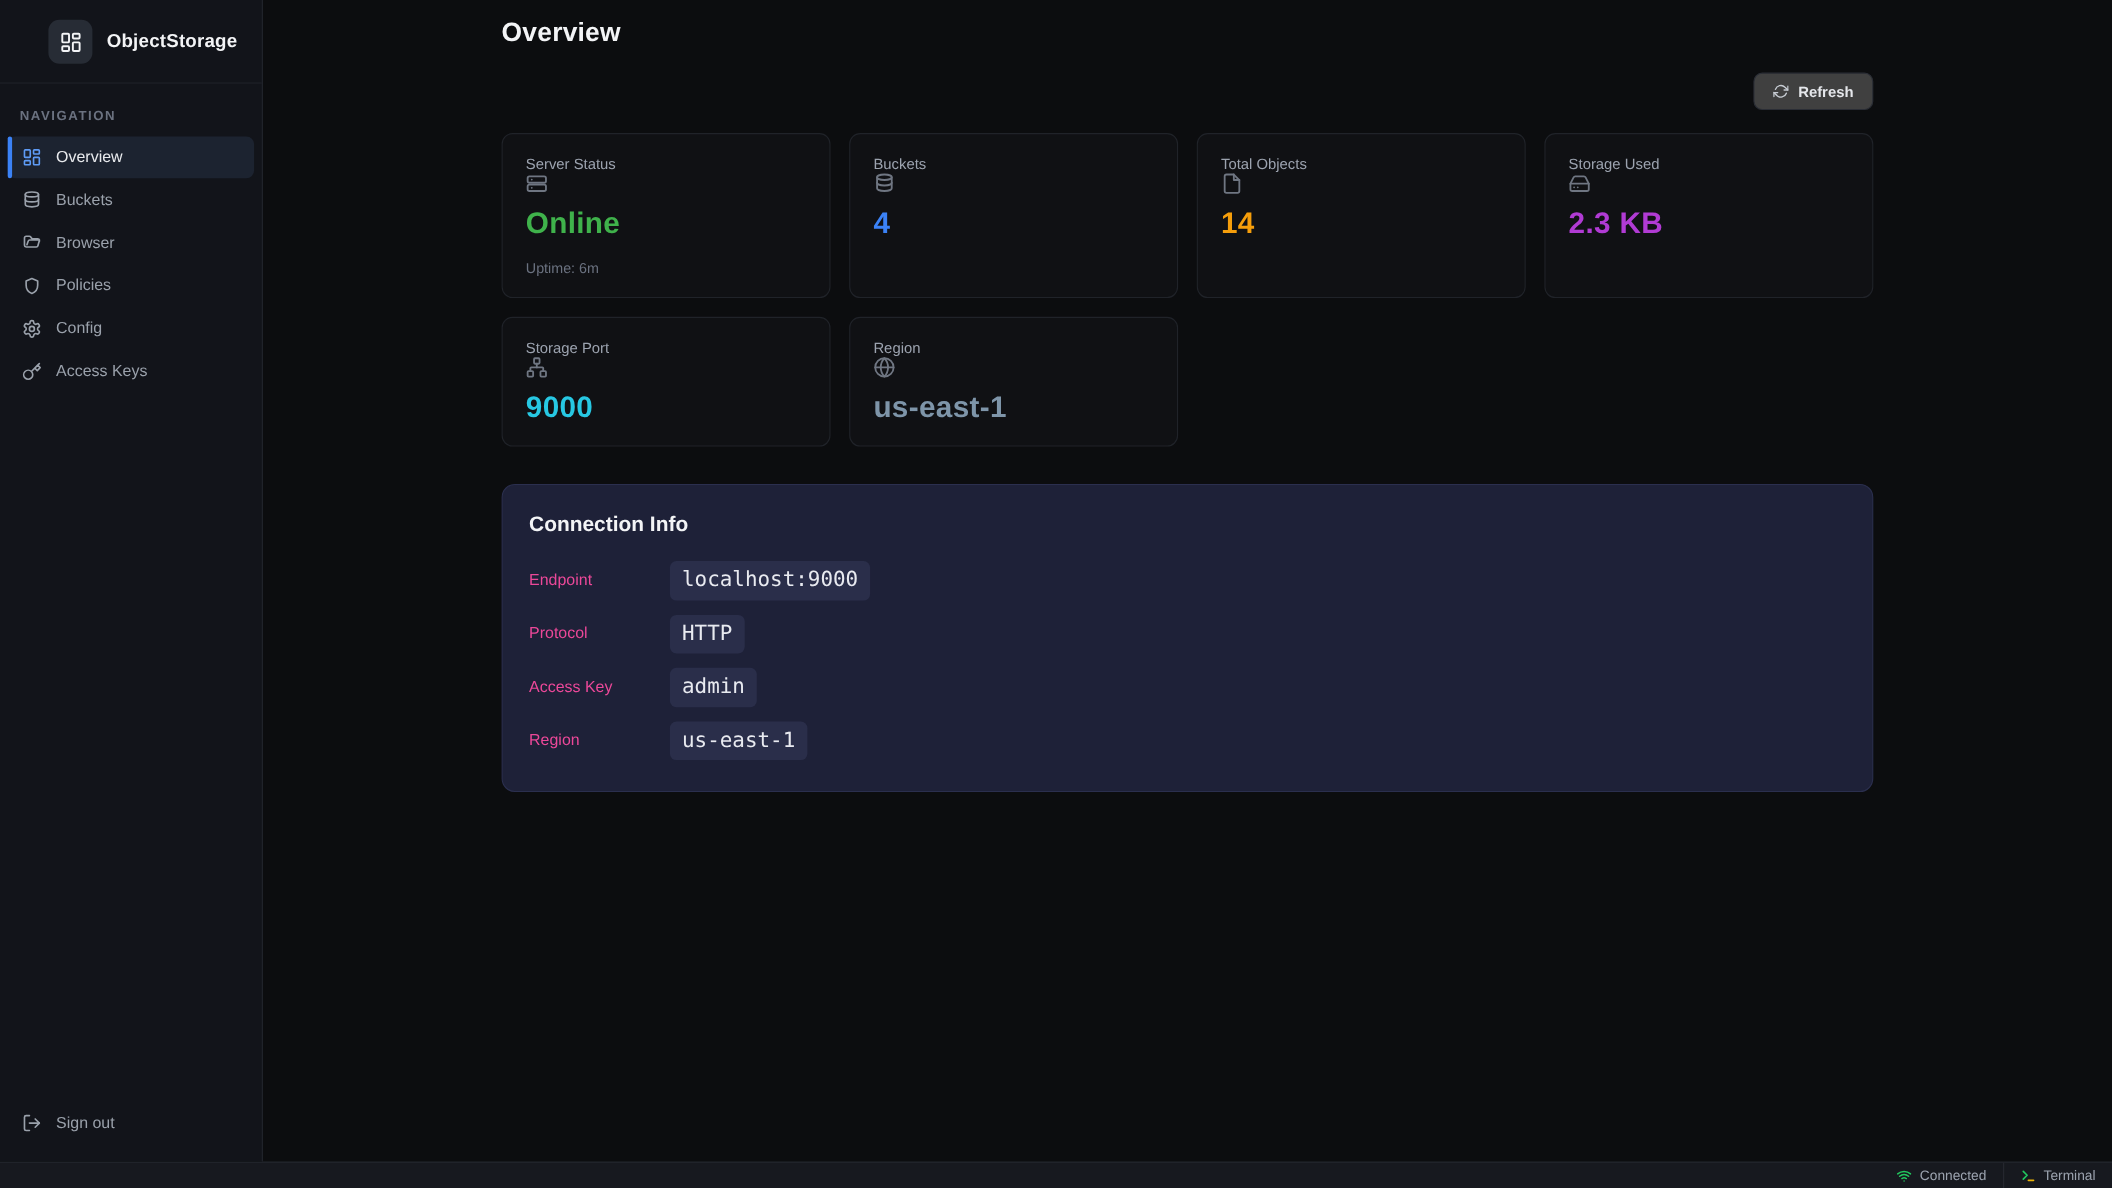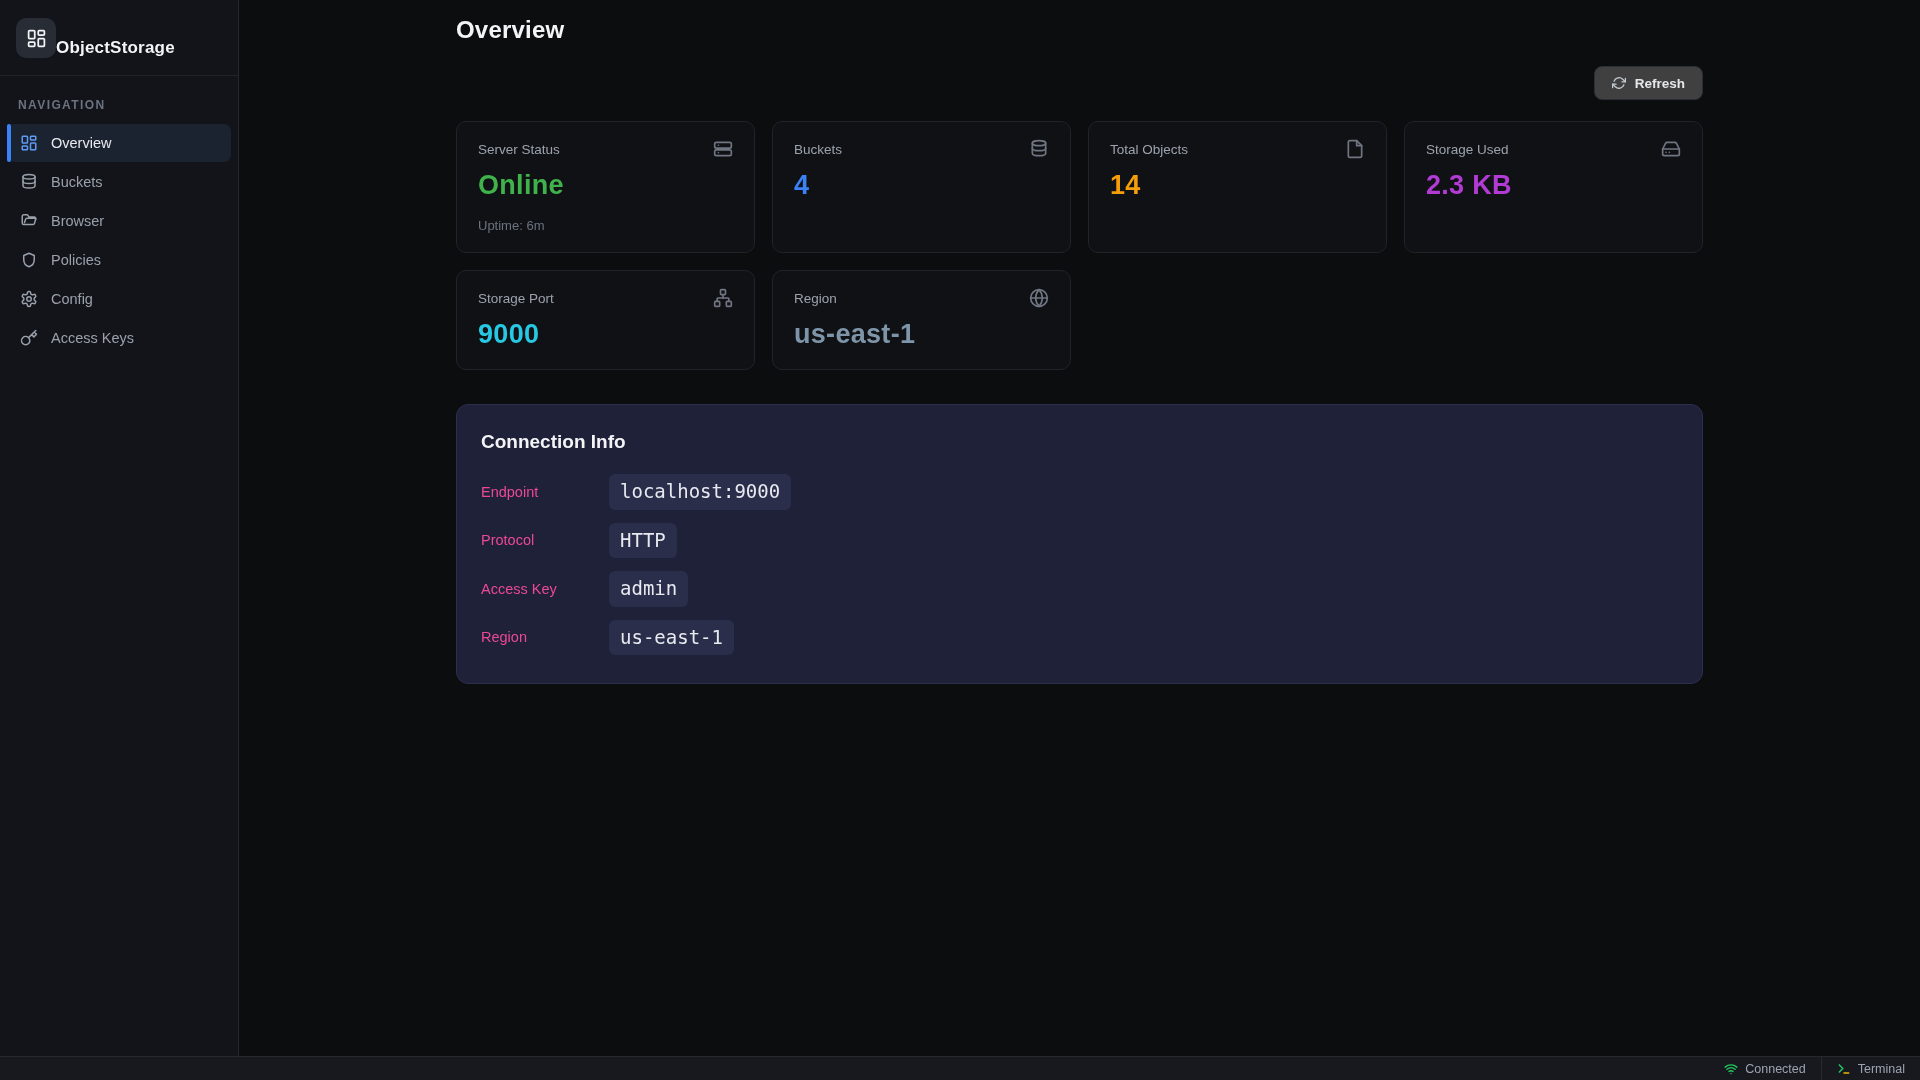--- a/index.html
+++ b/index.html
@@ -11,21 +11,21 @@
   }
   .app { display:flex; height:1056px; }
 
   
   .sidebar {
     width:239px; flex:0 0 239px;
     background:#12141a;
     border-right:1px solid #23262d;
     display:flex; flex-direction:column;
   }
-  .logo-row { display:flex; align-items:flex-end; padding:18px 16px 17px; }
+  .logo-row { display:flex; align-items:center; gap:13px; padding:18px 16px 17px;margin-left:28px; }
   .logo-box {
     width:40px; height:40px; border-radius:10px;
     background:#272c35; color:#f3f4f6;
     display:flex; align-items:center; justify-content:center;
   }
   .logo-box svg { width:21px; height:21px; }
   .logo-title { font-size:17px; font-weight:700; color:#f3f4f6; letter-spacing:.2px; }
   .sidebar-divider { border-bottom:1px solid #1f2229; }
   .nav-section-label {
     padding:22px 18px 12px; font-size:12px; font-weight:700;
@@ -63,21 +63,21 @@
     font-family:inherit;
   }
   .refresh-btn svg { width:14px; height:14px; color:#c6cbd2; }
 
   .grid { display:grid; grid-template-columns:repeat(4,1fr); gap:17px; margin-top:21px; }
   .grid.row2 { margin-top:17px; }
   .card {
     background:#101114; border:1px solid #202329; border-radius:10px;
     padding:17px 21px 19px;
   }
-  .card-top { display:flex; align-items:flex-start; justify-content:space-between; }
+  .card-top { display:flex; align-items:flex-start; justify-content:space-between;flex-direction:column; }
   .card-label { font-size:13.5px; color:#9ca3af; padding-top:3px; }
   .card-icon { width:20px; height:20px; color:#6f7682; }
   .card-value { font-size:27px; font-weight:700; margin-top:11px; letter-spacing:.3px; }
   .card-sub { font-size:13px; color:#6b7280; margin-top:17px; }
 
   .panel {
     margin-top:34px; background:#1e2138; border:1px solid #2b2f4e;
     border-radius:12px; padding:26px 24px 28px;
   }
   .panel-title { font-size:19px; font-weight:700; color:#f3f4f6; }
@@ -162,20 +162,28 @@
       <div class="nav-item">
         <svg viewBox="0 0 24 24" fill="none" stroke="currentColor" stroke-width="2" stroke-linecap="round" stroke-linejoin="round">
           <path d="M21 2l-2 2m-7.61 7.61a5.5 5.5 0 1 1-7.778 7.778 5.5 5.5 0 0 1 7.777-7.777zm0 0L15.5 7.5m0 0l3 3L22 7l-3-3m-3.5 3.5L19 4"></path>
         </svg>
         <span>Access Keys</span>
       </div>
     </nav>
 
     <div class="sidebar-spacer"></div>
 
+    <div class="signout">
+      <svg viewBox="0 0 24 24" fill="none" stroke="currentColor" stroke-width="2" stroke-linecap="round" stroke-linejoin="round">
+        <path d="M9 21H5a2 2 0 0 1-2-2V5a2 2 0 0 1 2-2h4"></path>
+          <polyline points="16 17 21 12 16 7"></polyline>
+          <line x1="21" y1="12" x2="9" y2="12"></line>
+      </svg>
+      <span>Sign out</span>
+    </div>
   </aside>
 
   <main class="main">
     <div class="content">
       <h1 class="page-title">Overview</h1>
 
       <div class="toolbar">
         <button class="refresh-btn">
           <svg viewBox="0 0 24 24" fill="none" stroke="currentColor" stroke-width="2.2" stroke-linecap="round" stroke-linejoin="round">
             <path d="M23 4v6h-6"></path>

